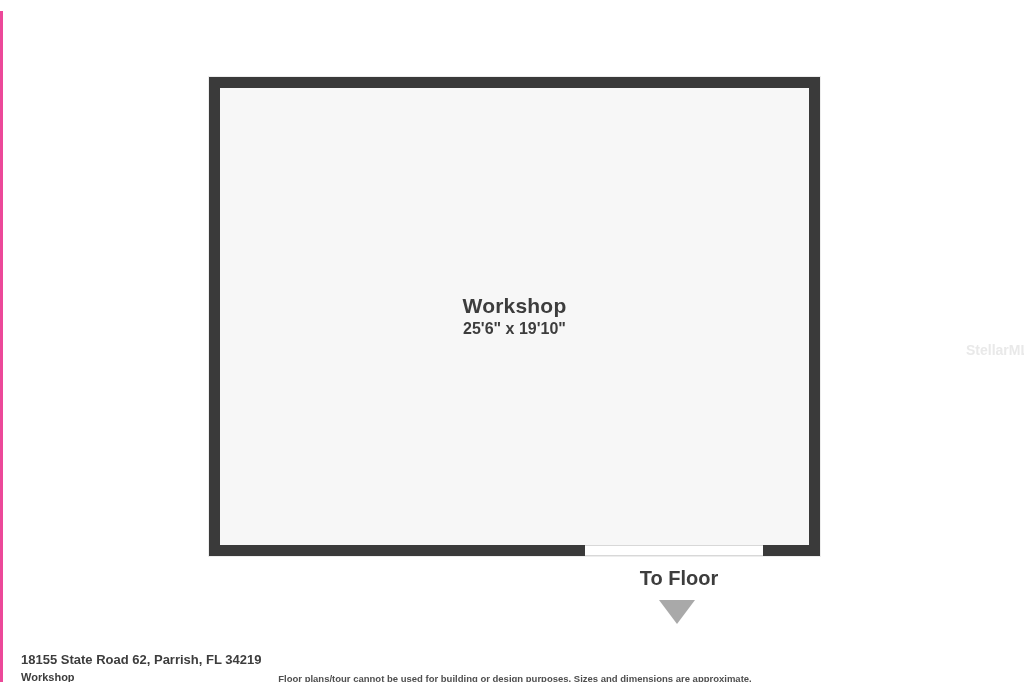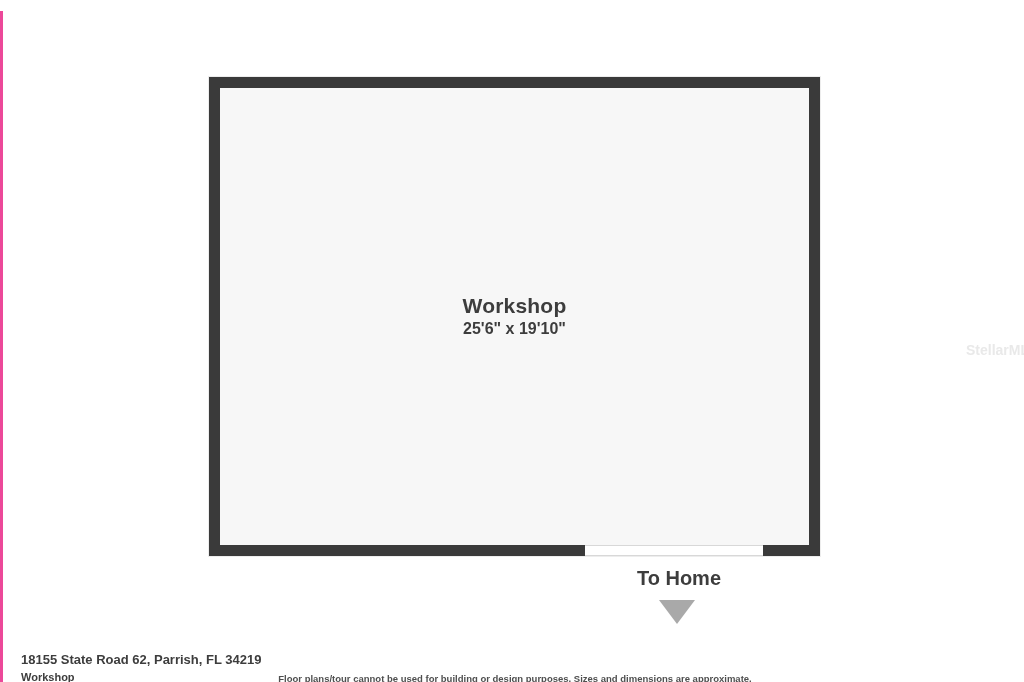--- a/index.html
+++ b/index.html
@@ -113,21 +113,21 @@
 
   <div class="room">
     <div class="room-label-block">
       <div class="room-name">Workshop</div>
       <div class="room-dims">25'6" x 19'10"</div>
     </div>
   </div>
 
   <div class="door-opening"></div>
 
-  <div class="exit-label">To Home</div>
+  <div class="exit-label">To Floor</div>
   <div class="exit-arrow"></div>
 
   <div class="watermark">StellarMLS</div>
 
   <div class="footer-address">18155 State Road 62, Parrish, FL 34219</div>
   <div class="footer-plan-title">Workshop</div>
   <div class="footer-disclaimer">Floor plans/tour cannot be used for building or design purposes. Sizes and dimensions are approximate.</div>
 
 </div>
 

